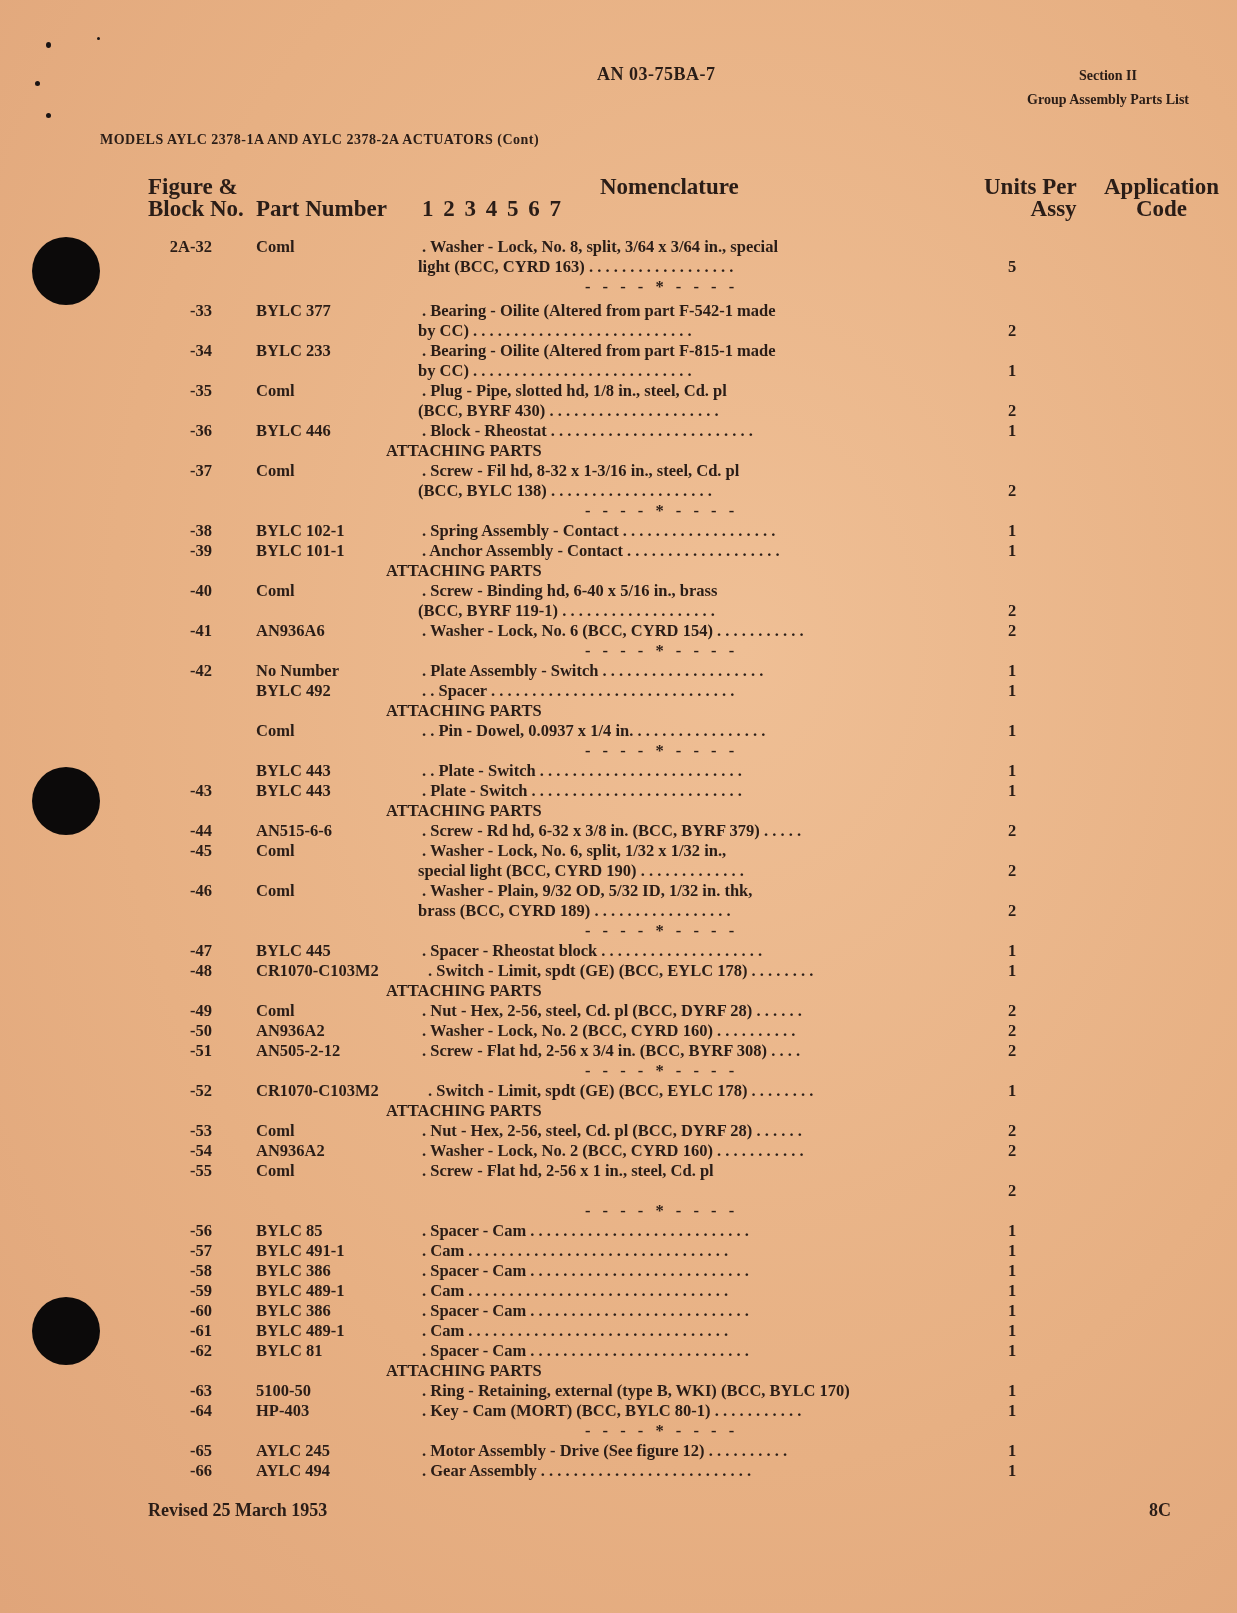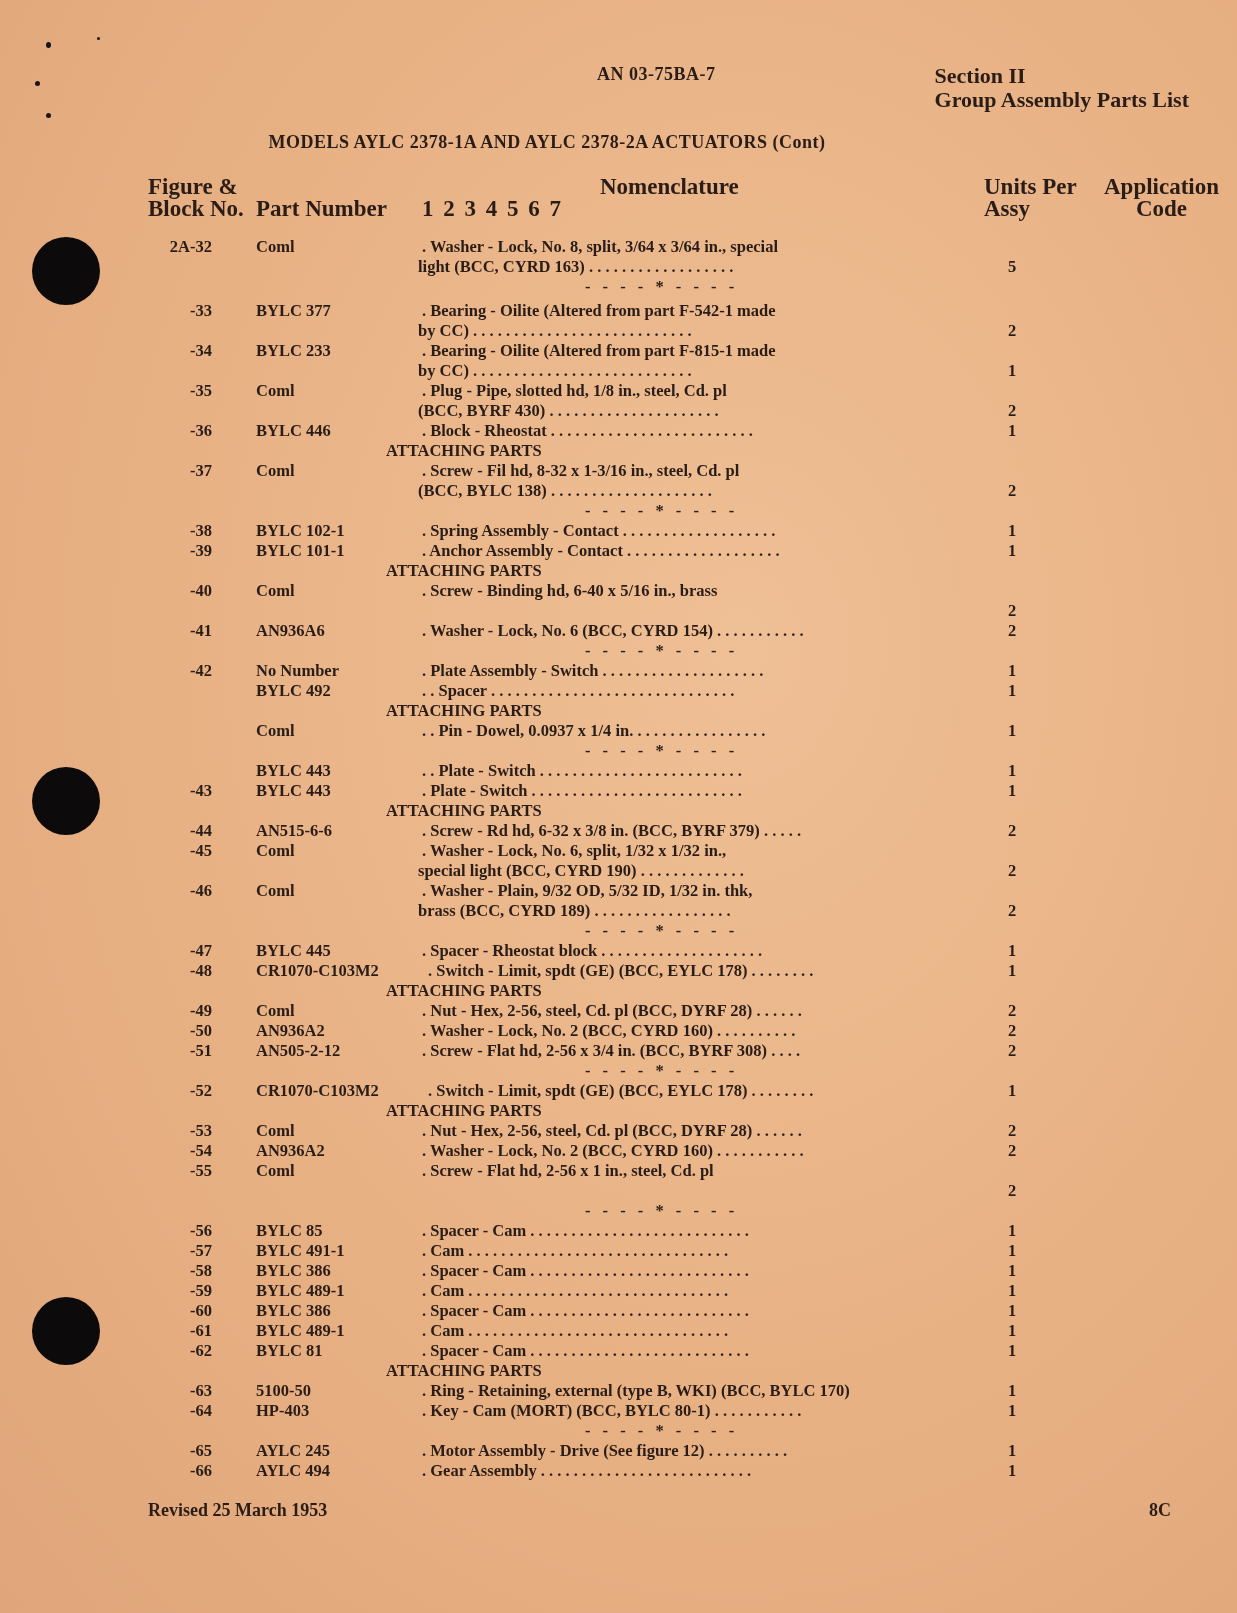--- a/index.html
+++ b/index.html
@@ -6,22 +6,22 @@
   body {
     width: 1237px; height: 1613px; position: relative; overflow: hidden;
     background: #e9b286;
     background-image: radial-gradient(ellipse at 60% 40%, #efbf95 0%, #e7b083 60%, #e0a57a 100%);
     font-family: "Liberation Serif", "DejaVu Serif", serif;
     color: #2a1d17;
   }
   .punch { position: absolute; width: 68px; height: 68px; border-radius: 50%; background: #0c0a0a; left: 32px; }
   .speck { position: absolute; background: #1a1414; border-radius: 50%; }
   .hdr-doc { position: absolute; left: 597px; top: 64px; font-size: 18px; font-weight: bold; letter-spacing: 0.5px; }
-  .hdr-sec { position: absolute; right: 48px; top: 64px; text-align: left; font-size: 22px; font-weight: bold; line-height: 24px; }
-  .title { position: absolute; left: 0; width: 994px; top: 132px; text-align: center; font-size: 18px; font-weight: bold; letter-spacing: 0.5px; padding-left: 100px; box-sizing: border-box; }
+  .hdr-sec { position: absolute; right: 48px; top: 64px; text-align: center; font-size: 14px; font-weight: bold; line-height: 24px; }
+  .title { position: absolute; left: 0; width: 994px; top: 132px; font-size: 14px; font-weight: bold; letter-spacing: 0.5px; padding-left: 100px; box-sizing: border-box; }
   .colhdr { position: absolute; top: 176px; font-size: 23px; font-weight: bold; line-height: 22px; }
   .rows { position: absolute; left: 0; top: 237px; width: 1011px; }
   .row { position: relative; height: 20px; font-size: 16.5px; font-weight: bold; line-height: 20px; white-space: nowrap; }
   .row .idx { position: absolute; left: 150px; width: 62px; text-align: right; }
   .row .pn { position: absolute; left: 256px; }
   .row .desc { position: absolute; left: 422px; }
   .row .cont { position: absolute; width: 545px; left: 418px; text-align: left; }
   .row .qty { position: absolute; left: 1002px; width: 20px; text-align: center; }
   .row .attach { position: absolute; left: 386px; }
   .row .sep { position: absolute; left: 585px; letter-spacing: 4px; }
@@ -53,21 +53,21 @@
 </div>
 <div class="colhdr" style="left:256px;top:198px;">
   <div>Part Number</div>
 </div>
 <div class="colhdr" style="left:600px;">
   <div>Nomenclature</div>
 </div>
 <div class="colhdr" style="left:422px;top:198px;word-spacing:4px;">
   <div>1 2 3 4 5 6 7</div>
 </div>
-<div class="colhdr" style="left:984px;text-align:left;">
+<div class="colhdr" style="left:984px;text-align:right;">
   <div>Units Per</div>
   <div>Assy</div>
 </div>
 <div class="colhdr" style="left:1072px;text-align:center;margin-left:32px;">
   <div>Application</div>
   <div>Code</div>
 </div>
 
 <div class="rows" id="rows">
     <div class="row" style="margin-top: 0px;">
@@ -144,20 +144,21 @@
     </div>
     <div class="row">
       <span class="attach">ATTACHING PARTS</span>
     </div>
     <div class="row">
       <span class="idx">-40</span>
       <span class="pn">Coml</span>
       <span class="desc">. Screw - Binding hd, 6-40 x 5/16 in., brass</span>
     </div>
     <div class="row">
+      <span class="cont">(BCC, BYRF 119-1) . . . . . . . . . . . . . . . . . . .</span>
       <span class="qty">2</span>
     </div>
     <div class="row">
       <span class="idx">-41</span>
       <span class="pn">AN936A6</span>
       <span class="desc">. Washer - Lock, No. 6 (BCC, CYRD 154) . . . . . . . . . . .</span>
       <span class="qty">2</span>
     </div>
     <div class="row">
       <span class="sep">- - - - * - - - -</span>

